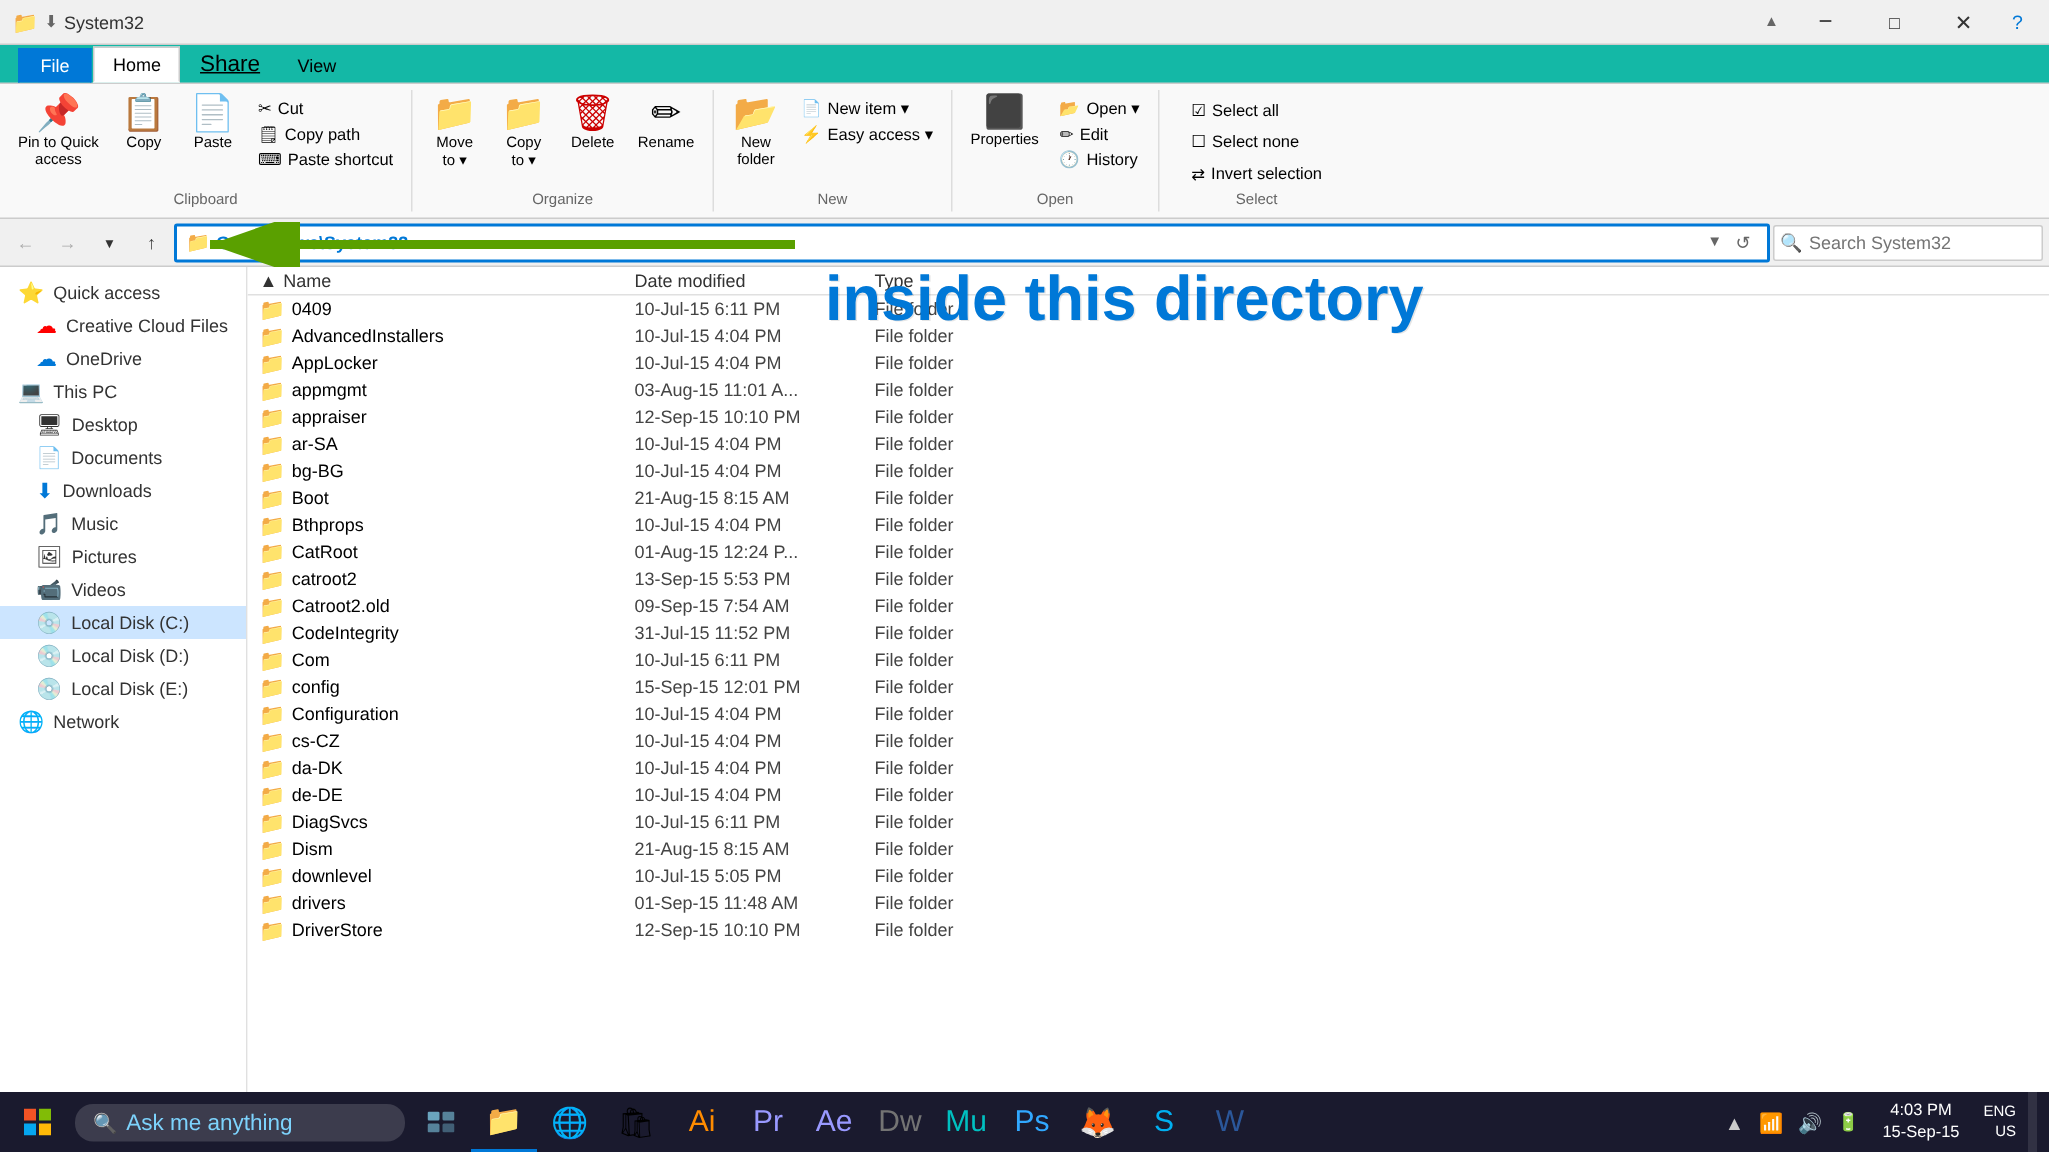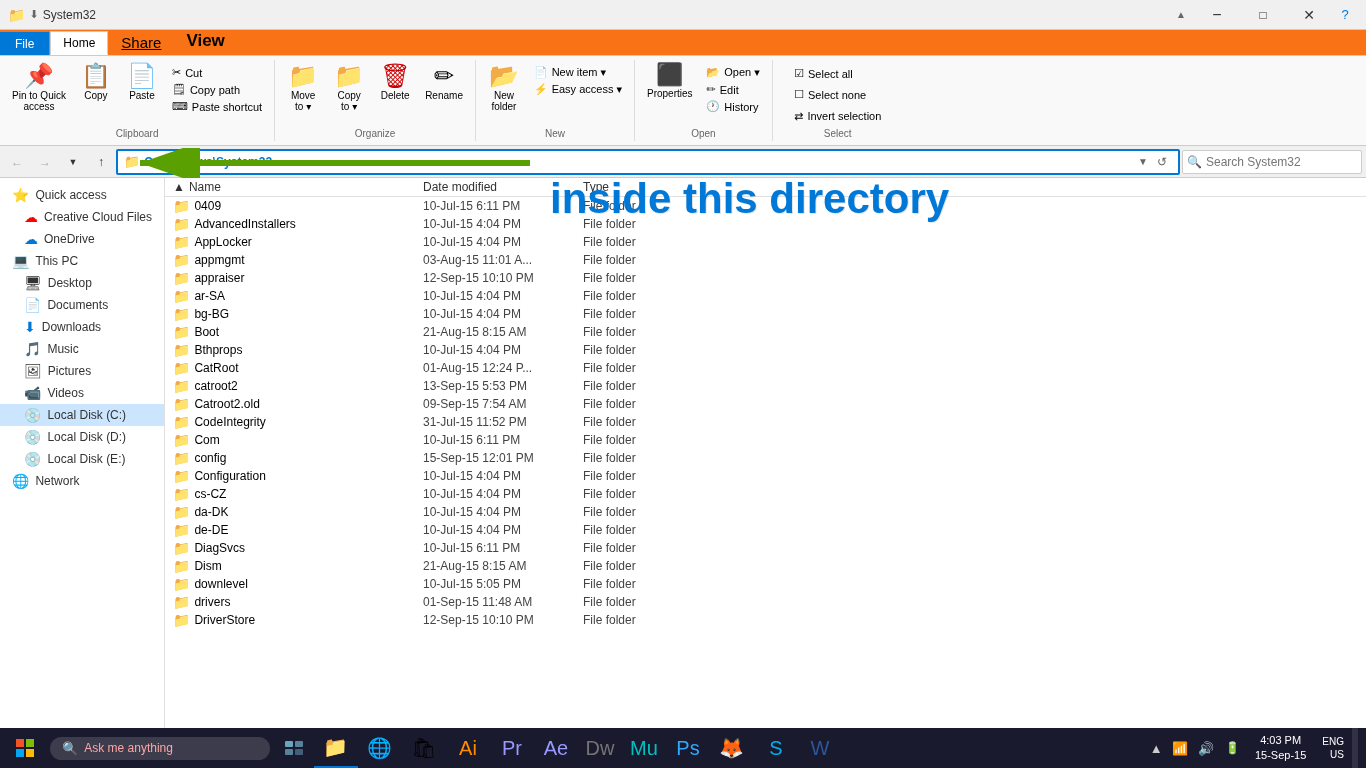--- a/index.html
+++ b/index.html
@@ -11,25 +11,25 @@
       background: #f0f0f0;
       display: flex;
       align-items: center;
       padding: 0 8px;
       border-bottom: 1px solid #ccc;
     }
 
     
     #ribbon-tabs {
       height: 26px;
-      background: #f97316;
+      background: #14b8a6;
       display: flex;
       align-items: flex-end;
       border-bottom: 1px solid #ccc;
-      padding-left: 0;
+      padding-left: 12px;
     }
 
     
     #ribbon {
       height: 90px;
       background: #f9f9f9;
       border-bottom: 1px solid #ccc;
       display: flex;
       align-items: stretch;
       padding: 4px 0;
@@ -247,21 +247,21 @@
     #search-taskbar {
       display: flex; align-items: center;
       background: rgba(255,255,255,0.15);
       border-radius: 12px;
       padding: 4px 12px;
       gap: 6px;
       width: 220px;
       cursor: text;
     }
     #search-taskbar .search-icon { color: #ccc; font-size: 13px; }
-    #search-taskbar span { color: #fca5a5; font-size: 12px; }
+    #search-taskbar span { color: #7dd3fc; font-size: 15px; }
     .taskbar-btn { width: 40px; height: 40px; display: flex; align-items: center; justify-content: center; cursor: pointer; color: #fff; font-size: 16px; }
     .taskbar-app { height: 40px; width: 44px; display: flex; align-items: center; justify-content: center; cursor: pointer; font-size: 20px; }
     .taskbar-app.active { border-bottom: 2px solid #0078d7; }
     #taskbar-right { margin-left: auto; display: flex; align-items: center; gap: 4px; padding-right: 8px; }
     #taskbar-right .tray-icon { color: #ccc; font-size: 13px; cursor: pointer; padding: 0 3px; }
     #clock { color: #fff; font-size: 11px; text-align: center; line-height: 1.4; cursor: pointer; padding: 0 8px; }
   </style>
 </head>
 <body>
 
@@ -275,21 +275,21 @@
     <div style="width:46px; height:30px; display:flex; align-items:center; justify-content:center; cursor:pointer; font-size:12px; color:#333;">□</div>
     <div style="width:46px; height:30px; display:flex; align-items:center; justify-content:center; cursor:pointer; font-size:14px; color:#333;">✕</div>
     <div style="width:26px; height:30px; display:flex; align-items:center; justify-content:center; cursor:pointer; font-size:13px; color:#0078d7;">?</div>
   </div>
 </div>
 
 <div id="ribbon-tabs">
   <div style="padding:4px 14px; font-size:12px; cursor:pointer; background:#0078d7; color:#fff; margin-right:1px; border: 1px solid #0078d7; border-bottom: none;">File</div>
   <div style="padding:4px 12px; font-size:12px; cursor:pointer; background:#fff; border:1px solid #ccc; border-bottom:1px solid #fff; margin-right:1px;">Home</div>
   <div style="padding:4px 12px; font-size:15px; cursor:pointer; margin-right:1px;text-decoration:underline;">Share</div>
-  <div style="padding:4px 12px; font-size:17px; cursor:pointer; margin-right:1px;font-weight:bold;">View</div>
+  <div style="padding:4px 12px; font-size:12px; cursor:pointer; margin-right:1px;">View</div>
 </div>
 
 <div id="ribbon">
 
   <div class="ribbon-group">
     <div class="ribbon-group-content">
       <div class="ribbon-btn">
         <span class="icon">📌</span>
         <span class="label">Pin to Quick<br>access</span>
       </div>

